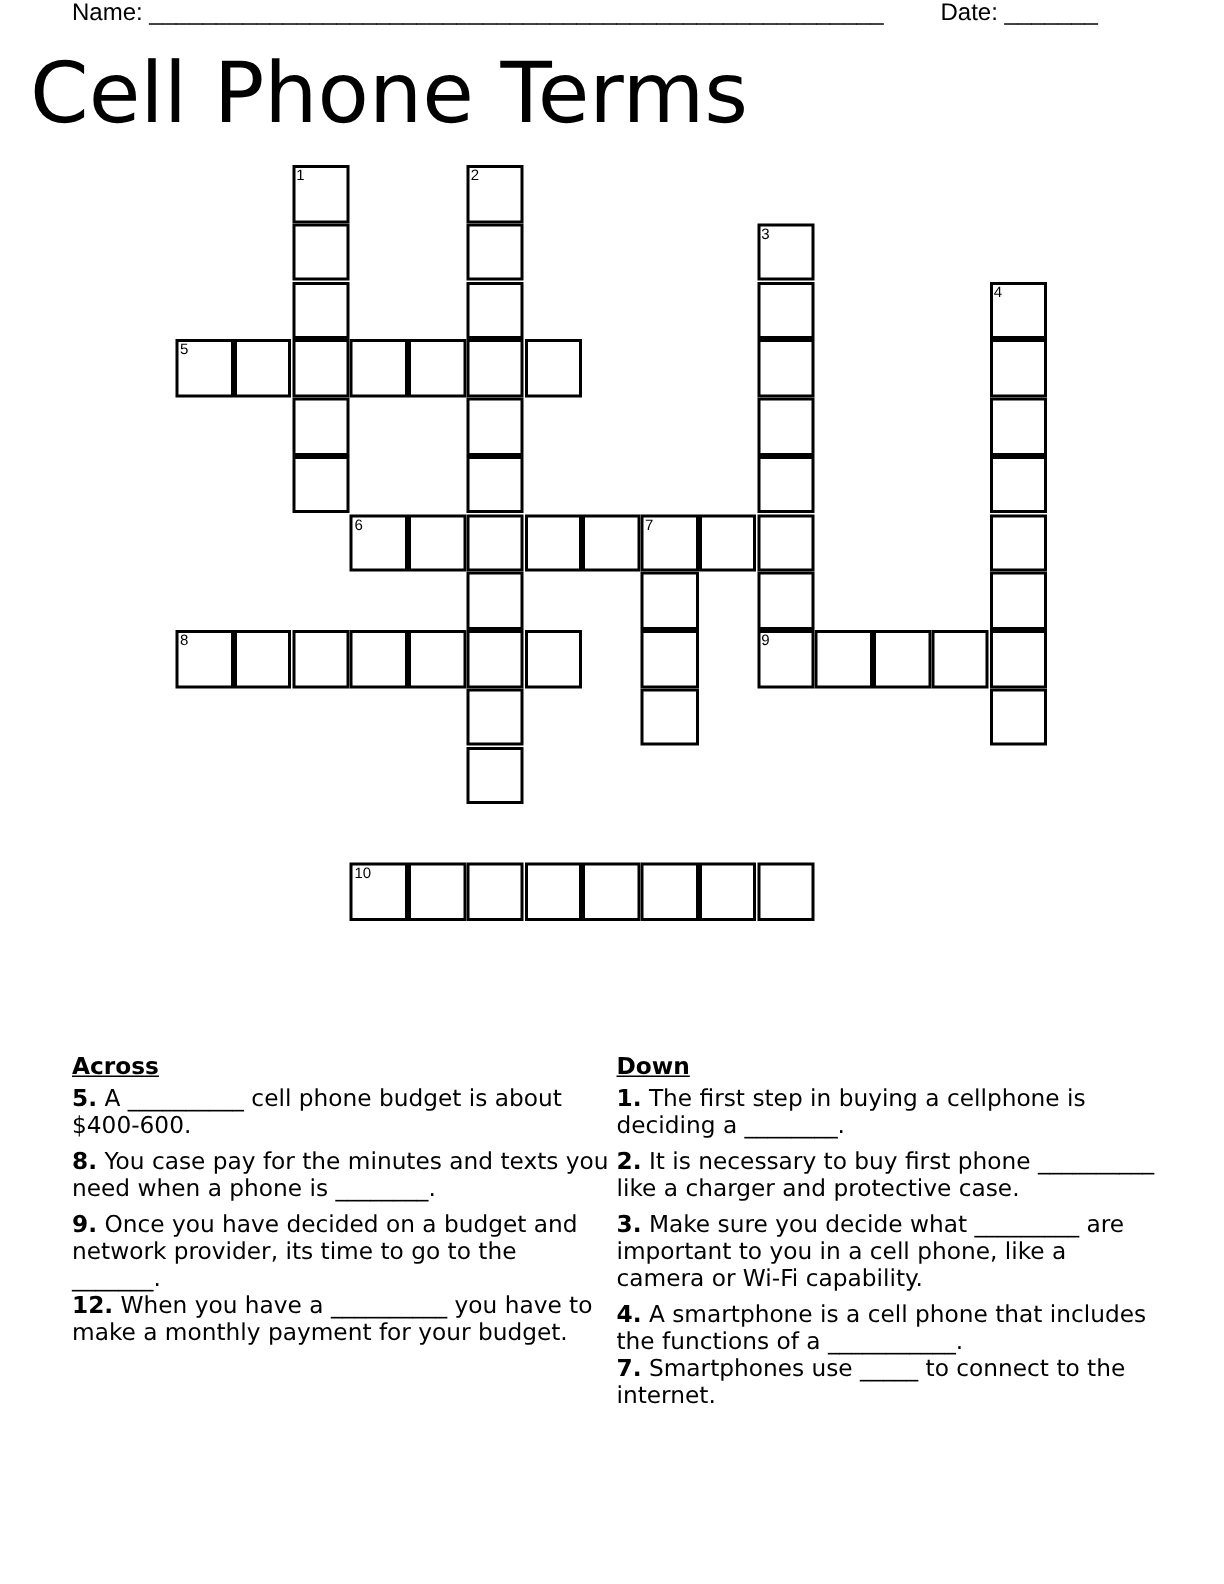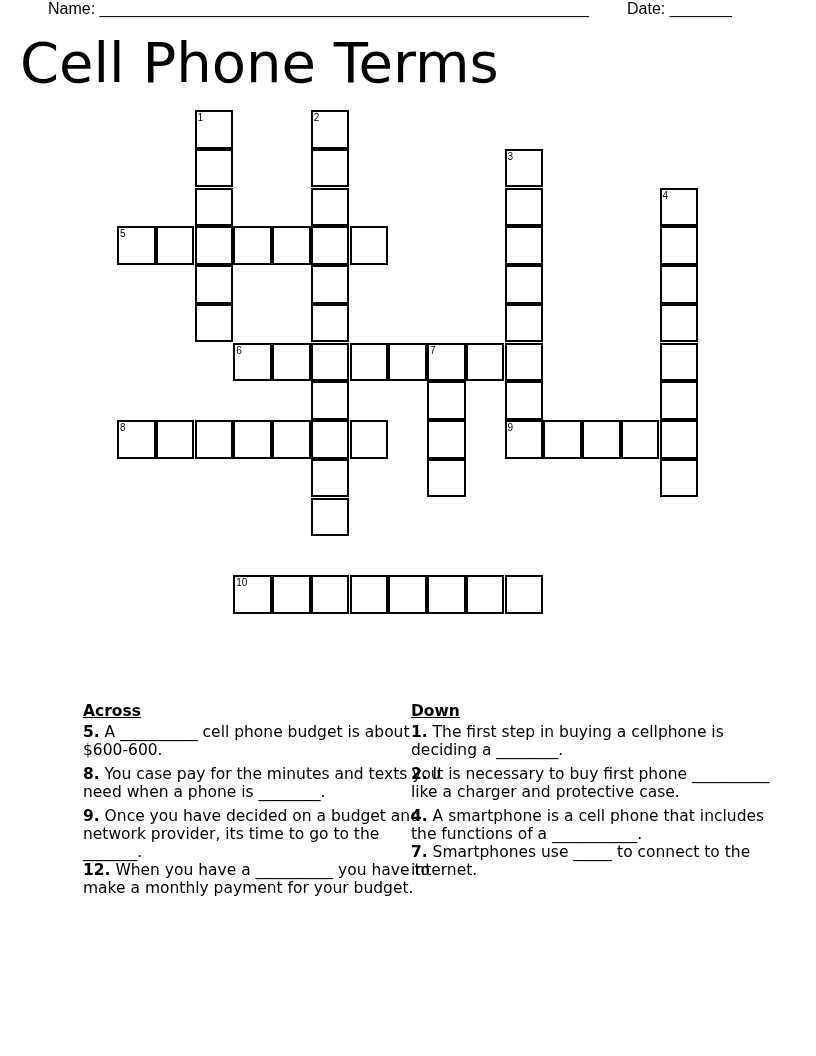--- a/index.html
+++ b/index.html
@@ -5,21 +5,21 @@
   html, body { margin:0; padding:0; background:#fff; }
   body { width:816px; height:1056px; position:relative; overflow:hidden; color:#000; }
   .header-line { position:absolute; top:0; font-family:"Liberation Sans", sans-serif; font-size:16px; line-height:18px; }
   .name-label { left:48px; }
   .date-label { left:627px; }
   .title { position:absolute; top:32px; left:0; width:816px; font-family:"DejaVu Sans", sans-serif; font-size:56px; line-height:62px; letter-spacing:0px;margin-left:20px; }
   .grid { position:absolute; left:0; top:0; width:816px; height:680px; }
   .cell { position:absolute; width:38.7px; height:38.7px; box-sizing:border-box; border:2px solid #000; background:#fff; }
   .cell .num { position:absolute; left:1px; top:0px; font-family:"Liberation Sans", sans-serif; font-size:10px; line-height:11px; }
   .clues { position:absolute; top:702px; font-family:"DejaVu Sans", sans-serif; font-size:15.5px; line-height:18px; }
-  .clues.across { left:48px; width:360px;margin-left:35px; }
+  .clues.across { left:48px; width:360px; }
   .clues.down { left:411px; width:360px; }
   .clues h3 { margin:0 0 3px 0; font-size:15.5px; font-weight:bold; text-decoration:underline; }
   .clue { margin:0 0 6px 0; }
   .clue b { font-weight:bold; }
 </style>
 </head>
 <body>
 
 <div class="header-line name-label">Name: _______________________________________________________</div>
 <div class="header-line date-label">Date: _______</div>
@@ -108,25 +108,26 @@
     <div class="cell" style="left: 310.75px; top: 575px;"></div>
     <div class="cell" style="left: 349.5px; top: 575px;"></div>
     <div class="cell" style="left: 388.25px; top: 575px;"></div>
     <div class="cell" style="left: 427px; top: 575px;"></div>
     <div class="cell" style="left: 465.75px; top: 575px;"></div>
     <div class="cell" style="left: 504.5px; top: 575px;"></div>
   </div>
 
 <div class="clues across">
   <h3>Across</h3>
-  <div class="clue"><b>5.</b><span> A __________ cell phone budget is about $600-600.</span></div>
+  <div class="clue"><b>5.</b><span> A __________ cell phone budget is about $400-600.</span></div>
   <div class="clue"><b>8.</b><span> You case pay for the minutes and texts you need when a phone is ________.</span></div>
   <div class="clue" style="margin-bottom:0"><b>9.</b><span> Once you have decided on a budget and network provider, its time to go to the _______.</span></div>
   <div class="clue"><b>12.</b><span> When you have a __________ you have to make a monthly payment for your budget.</span></div>
 </div>
 
 <div class="clues down">
   <h3>Down</h3>
   <div class="clue"><b>1.</b><span> The first step in buying a cellphone is deciding a ________.</span></div>
   <div class="clue"><b>2.</b><span> It is necessary to buy first phone __________ like a charger and protective case.</span></div>
+  <div class="clue"><b>3.</b><span> Make sure you decide what _________ are important to you in a cell phone, like a camera or Wi-Fi capability.</span></div>
   <div class="clue" style="margin-bottom:0"><b>4.</b><span> A smartphone is a cell phone that includes the functions of a ___________.</span></div>
   <div class="clue"><b>7.</b><span> Smartphones use _____ to connect to the internet.</span></div>
 </div>
 
 </body></html>

